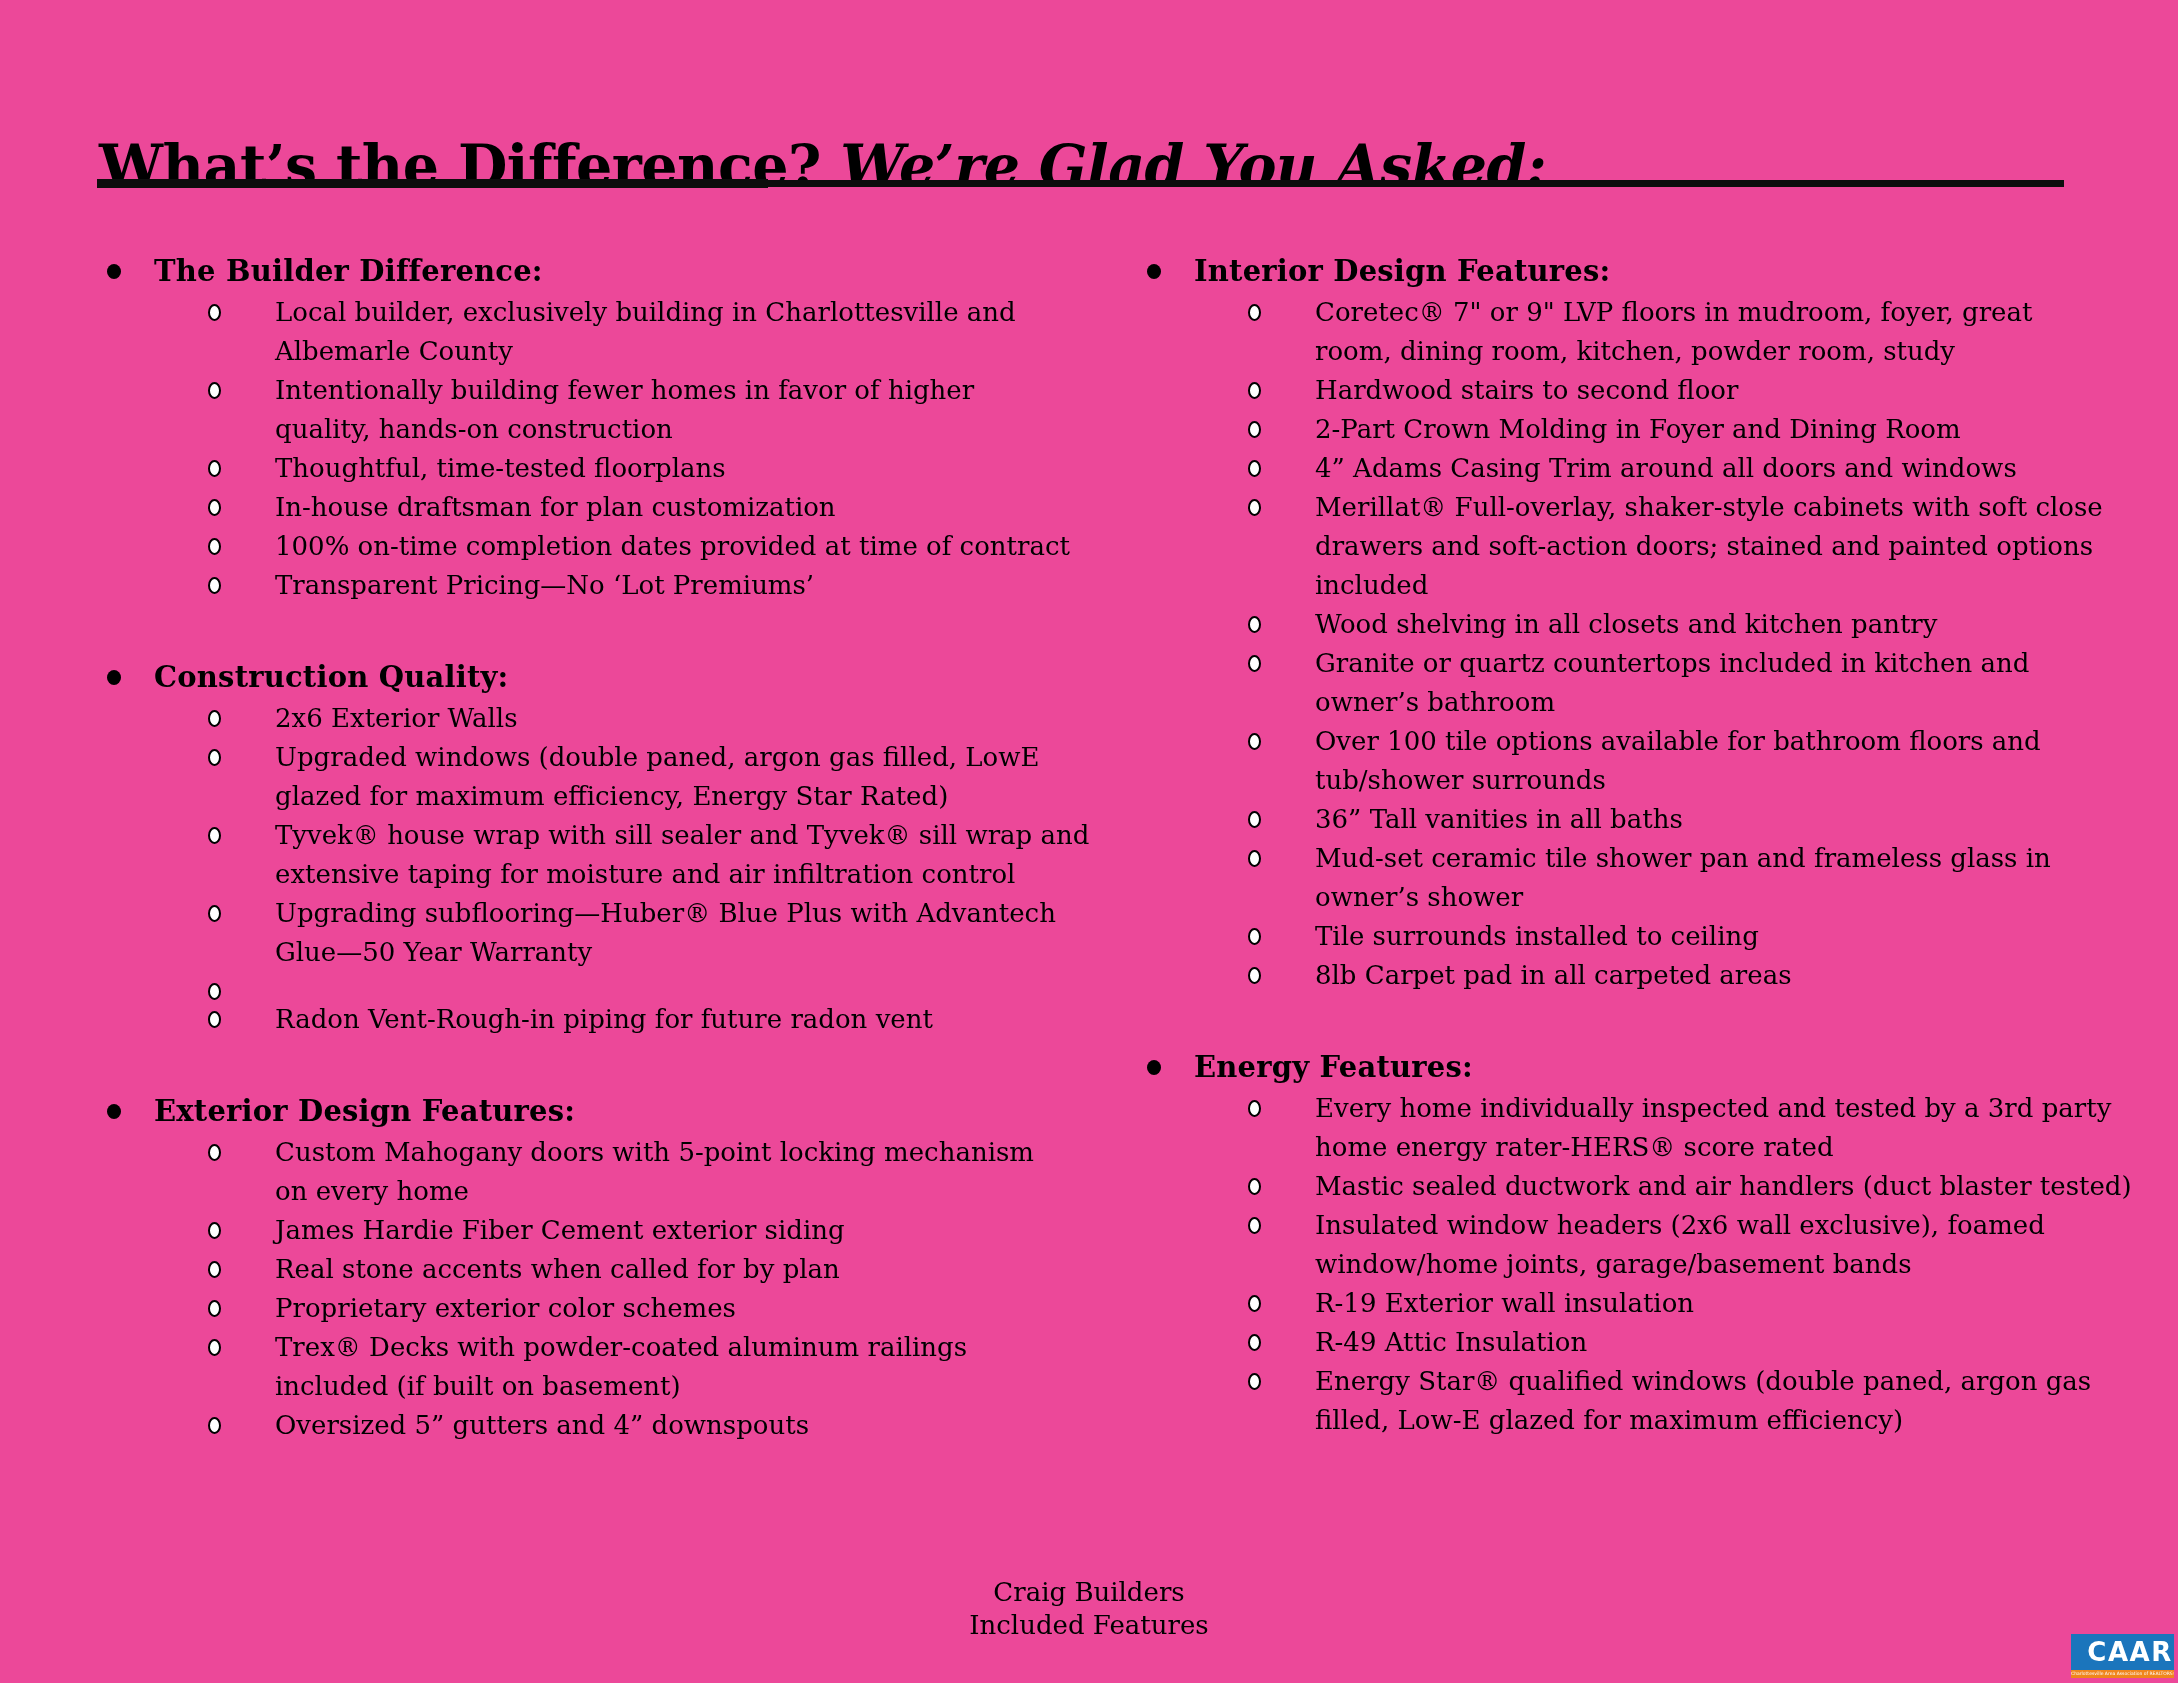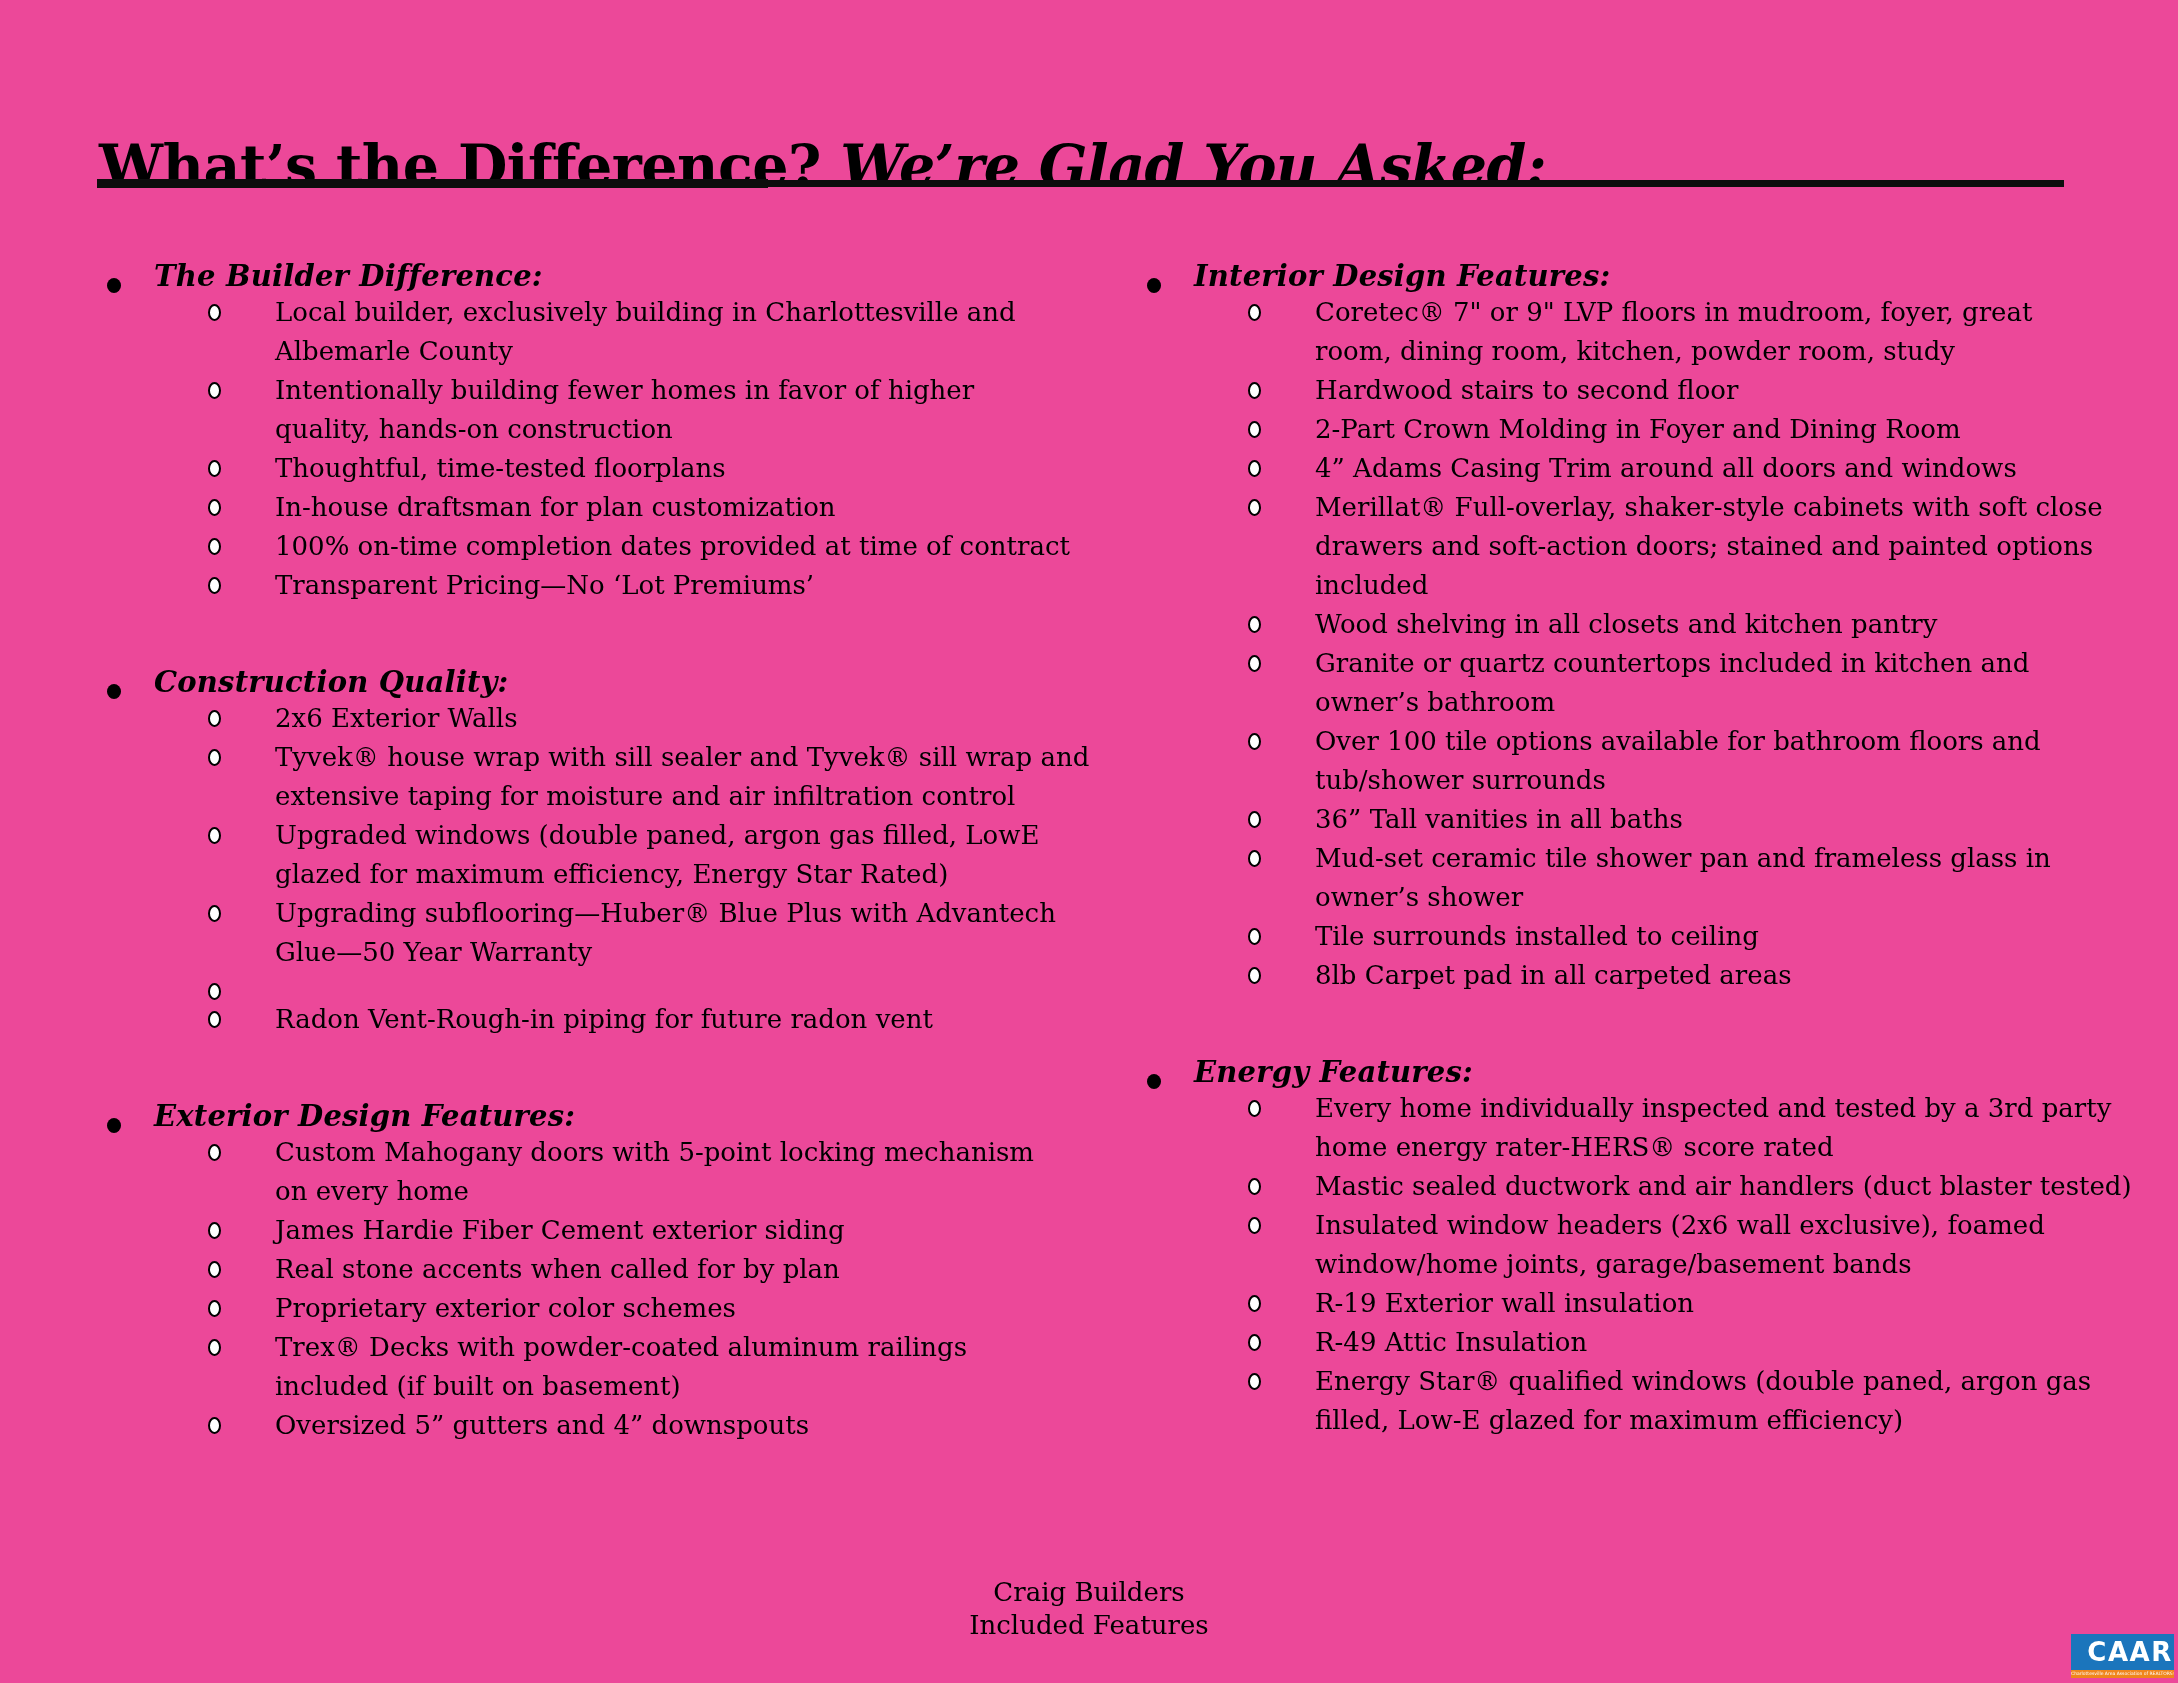--- a/index.html
+++ b/index.html
@@ -14,21 +14,21 @@
   }
   .title .t-italic { font-style:italic; }
   
   .rule-left  { position:absolute; left:97px;  top:179px; width:671px;  height:9px; background:#0d0d0d; }
   .rule-right { position:absolute; left:768px; top:180px; width:1296px; height:7px; background:#0d0d0d; }
   
   .col { position:absolute; top:249px; }
   .col-left  { left:99px;  width:1005px; }
   .col-right { left:1139px; width:1010px; }
   .doc-section + .doc-section { margin-top:50px; }
-  .sec-heading { display:flex; align-items:flex-end; height:44px;font-style:italic; }
+  .sec-heading { display:flex; align-items:center; height:44px; }
   .bullet-dot {
     flex:none; width:14px; height:15px; border-radius:50%;
     background:#000; margin-left:8px;
   }
   .sec-title { font-weight:bold; font-size:29px; margin-left:33px; letter-spacing:0.2px; }
   .item { display:flex; }
   .circle-bullet {
     flex:none; width:9px; height:13px; border:2px solid #000;
     border-radius:50%; margin-left:109px; margin-top:11px; background:#fff;
   }
@@ -117,29 +117,29 @@
         </div>
         <div class="item">
           <span class="circle-bullet"></span>
           <div class="item-lines">
             <div class="line">2x6 Exterior Walls</div>
           </div>
         </div>
         <div class="item">
           <span class="circle-bullet"></span>
           <div class="item-lines">
+            <div class="line">Upgraded windows (double paned, argon gas filled, LowE</div>
+            <div class="line">glazed for maximum efficiency, Energy Star Rated)</div>
+          </div>
+        </div>
+        <div class="item">
+          <span class="circle-bullet"></span>
+          <div class="item-lines">
             <div class="line">Tyvek® house wrap with sill sealer and Tyvek® sill wrap and</div>
             <div class="line">extensive taping for moisture and air infiltration control</div>
-          </div>
-        </div>
-        <div class="item">
-          <span class="circle-bullet"></span>
-          <div class="item-lines">
-            <div class="line">Upgraded windows (double paned, argon gas filled, LowE</div>
-            <div class="line">glazed for maximum efficiency, Energy Star Rated)</div>
           </div>
         </div>
         <div class="item">
           <span class="circle-bullet"></span>
           <div class="item-lines">
             <div class="line">Upgrading subflooring—Huber® Blue Plus with Advantech</div>
             <div class="line">Glue—50 Year Warranty</div>
           </div>
         </div>
         <div class="item">

